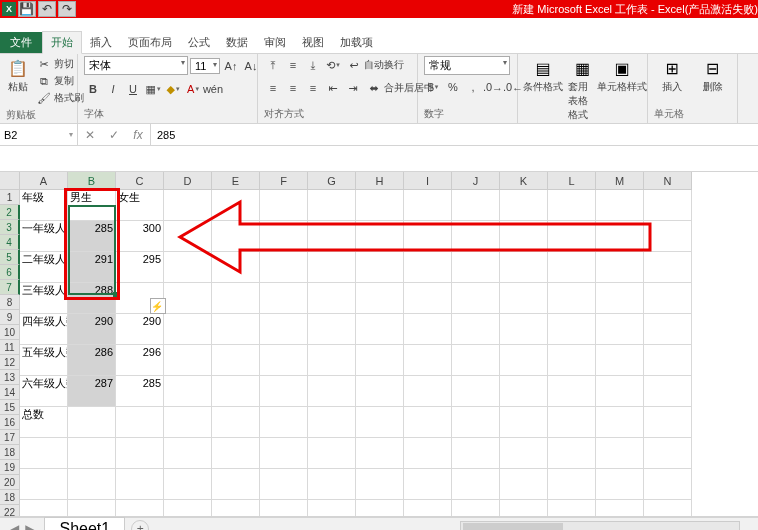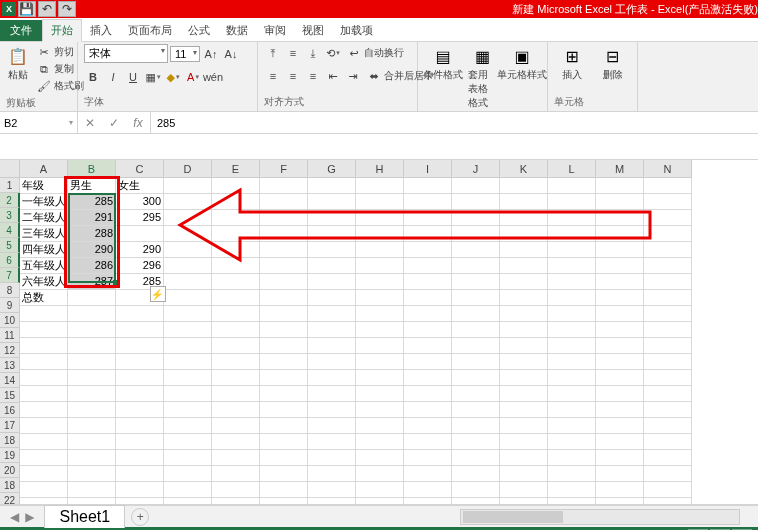--- a/index.html
+++ b/index.html
@@ -6,21 +6,21 @@
 body { background: #fff; font-size: 12px; overflow: hidden; width: 758px; height: 530px; position: relative; }
 
 
 .titlebar { height: 18px; background: #e80000; display: flex; align-items: center; position: relative; }
 .titlebar-left { display: flex; align-items: center; gap: 2px; padding-left: 2px; }
 .excel-logo { width: 14px; height: 14px; background: #217346; color: #fff; font-size: 9px; font-weight: bold; display: flex; align-items: center; justify-content: center; }
 .qat-btn { width: 18px; height: 16px; display: flex; align-items: center; justify-content: center; color: #333; background: #d4d4d4; border: 1px solid #aaa; }
 .titlebar-center { position: absolute; left: 0; right: 0; text-align: right; color: #fff; font-size: 11px; pointer-events: none; }
 
 
-.ribbon-tabs { height: 24px; background: #fff; display: flex; align-items: flex-end; border-bottom: 1px solid #d4d4d4; }
+.ribbon-tabs { height: 36px; background: #fff; display: flex; align-items: flex-end; border-bottom: 1px solid #d4d4d4; }
 .file-tab { background: #217346; color: #fff; padding: 3px 10px; font-size: 11px; }
 .tab { padding: 3px 8px; font-size: 11px; color: #444; cursor: pointer; }
 .tab.active { background: #f1f1f1; border: 1px solid #d4d4d4; border-bottom: 1px solid #f1f1f1; margin-bottom: -1px; color: #217346; }
 
 
 .ribbon { height: 70px; background: #f1f1f1; border-bottom: 1px solid #d4d4d4; display: flex; }
 .group { border-right: 1px solid #d4d4d4; padding: 2px 6px; display: flex; flex-direction: column; justify-content: space-between; position: relative; }
 .group-label { font-size: 10px; color: #666; text-align: left; padding-top: 2px; }
 .group-body { display: flex; gap: 4px; align-items: flex-start; flex: 1; }
 .big-btn { display: flex; flex-direction: column; align-items: center; justify-content: center; width: 38px; padding: 2px; cursor: pointer; }
@@ -46,21 +46,21 @@
 
 .grid-wrap { position: relative; height: 345px; overflow: hidden; border-bottom: 1px solid #d4d4d4; }
 .corner { position: absolute; left: 0; top: 0; width: 20px; height: 18px; background: #e6e6e6; border-right: 1px solid #ccc; border-bottom: 1px solid #ccc; }
 .col-headers { position: absolute; left: 20px; top: 0; height: 18px; display: flex; }
 .col-h { width: 48px; background: #e6e6e6; border-right: 1px solid #ccc; border-bottom: 1px solid #ccc; text-align: center; font-size: 11px; color: #444; line-height: 18px; }
 .col-h.sel { background: #d3e0cf; color: #217346; border-bottom: 2px solid #217346; }
 .row-headers { position: absolute; left: 0; top: 18px; width: 20px; }
 .row-h { height: 15px; background: #e6e6e6; border-right: 1px solid #ccc; border-bottom: 1px solid #ccc; text-align: center; font-size: 10px; color: #444; line-height: 15px; }
 .row-h.sel { background: #d3e0cf; color: #217346; border-right: 2px solid #217346; }
 .cells { position: absolute; left: 20px; top: 18px; }
-.row { display: flex; height: 16px; }
+.row { display: flex; height: 31px; }
 .cell { width: 48px; border-right: 1px solid #d9d9d9; border-bottom: 1px solid #d9d9d9; font-size: 11px; padding: 0 2px; line-height: 15px; overflow: hidden; white-space: nowrap; background: #fff; }
 .cell.r { text-align: right; }
 .cell.selrange { background: #d3d3d3; }
 .active-outline { position: absolute; border: 2px solid #217346; pointer-events: none; }
 .fill-handle { position: absolute; width: 6px; height: 6px; background: #217346; pointer-events: none; }
 .quick-btn { position: absolute; width: 16px; height: 16px; border: 1px solid #aaa; background: #fff; display: flex; align-items: center; justify-content: center; font-size: 10px; }
 
 
 .anno-box { position: absolute; border: 3px solid #e80000; pointer-events: none; }
 .anno-arrow { position: absolute; pointer-events: none; }
@@ -126,21 +126,21 @@
             <span>格式刷</span>
           </div>
       </div>
     </div>
     <div class="group-label">剪贴板</div>
   </div>
 
   <div class="group" style="width:180px">
     <div class="group-body" style="flex-direction:column;gap:3px">
       <div class="font-row">
-        <div class="combo" style="width:84px">宋体</div>
+        <div class="combo" style="width:104px">宋体</div>
         <div class="combo" style="width:30px">11</div>
         <div class="icon-btn">A↑</div>
         <div class="icon-btn">A↓</div>
       </div>
       <div class="font-row">
         <div class="icon-btn">
             <b>B</b>
           </div>
         <div class="icon-btn">
             <i>I</i>
@@ -177,20 +177,33 @@
         <div class="icon-btn">⇥</div>
         <div class="small-btn">
             <span class="ico">⬌</span>
             <span>合并后居中</span>
           </div>
       </div>
     </div>
     <div class="group-label">对齐方式</div>
   </div>
 
+  <div class="group" style="width:100px">
+    <div class="group-body" style="flex-direction:column;gap:3px">
+      <div class="combo" style="width:86px">常规</div>
+      <div class="font-row">
+        <div class="icon-btn dd">$</div>
+        <div class="icon-btn">%</div>
+        <div class="icon-btn">,</div>
+        <div class="icon-btn">.0→</div>
+        <div class="icon-btn">.0←</div>
+      </div>
+    </div>
+    <div class="group-label">数字</div>
+  </div>
 
   <div class="group" style="width:130px">
     <div class="group-body">
       <div class="big-btn">
           <div class="ico">▤</div>
           <div class="lbl">条件格式</div>
         </div>
       <div class="big-btn">
           <div class="ico">▦</div>
           <div class="lbl" style="white-space:pre-line">套用

